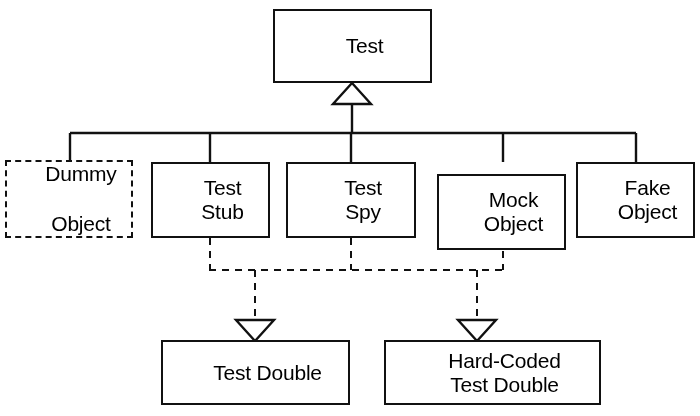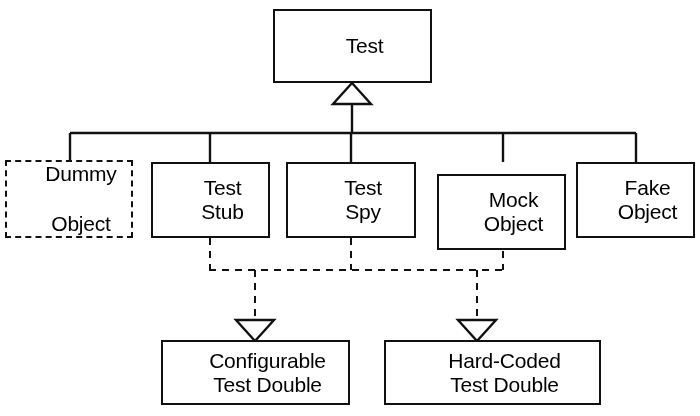--- a/index.html
+++ b/index.html
@@ -105,21 +105,20 @@
     <span class="node-line">Mock</span>
     <span class="node-line">Object</span>
   </div>
 
   <div class="node-box" style="left:576px; top:162px; width:119px; height:76px;">
     <span class="node-line">Fake</span>
     <span class="node-line">Object</span>
   </div>
 
   <div class="node-box" style="left:161px; top:340px; width:189px; height:65px;">
-    <span class="node-line">Configurable</span>
     <span class="node-line">Test Double</span>
   </div>
 
   <div class="node-box" style="left:384px; top:340px; width:217px; height:65px;">
     <span class="node-line">Hard-Coded</span>
     <span class="node-line">Test Double</span>
   </div>
 
 </div>
 

